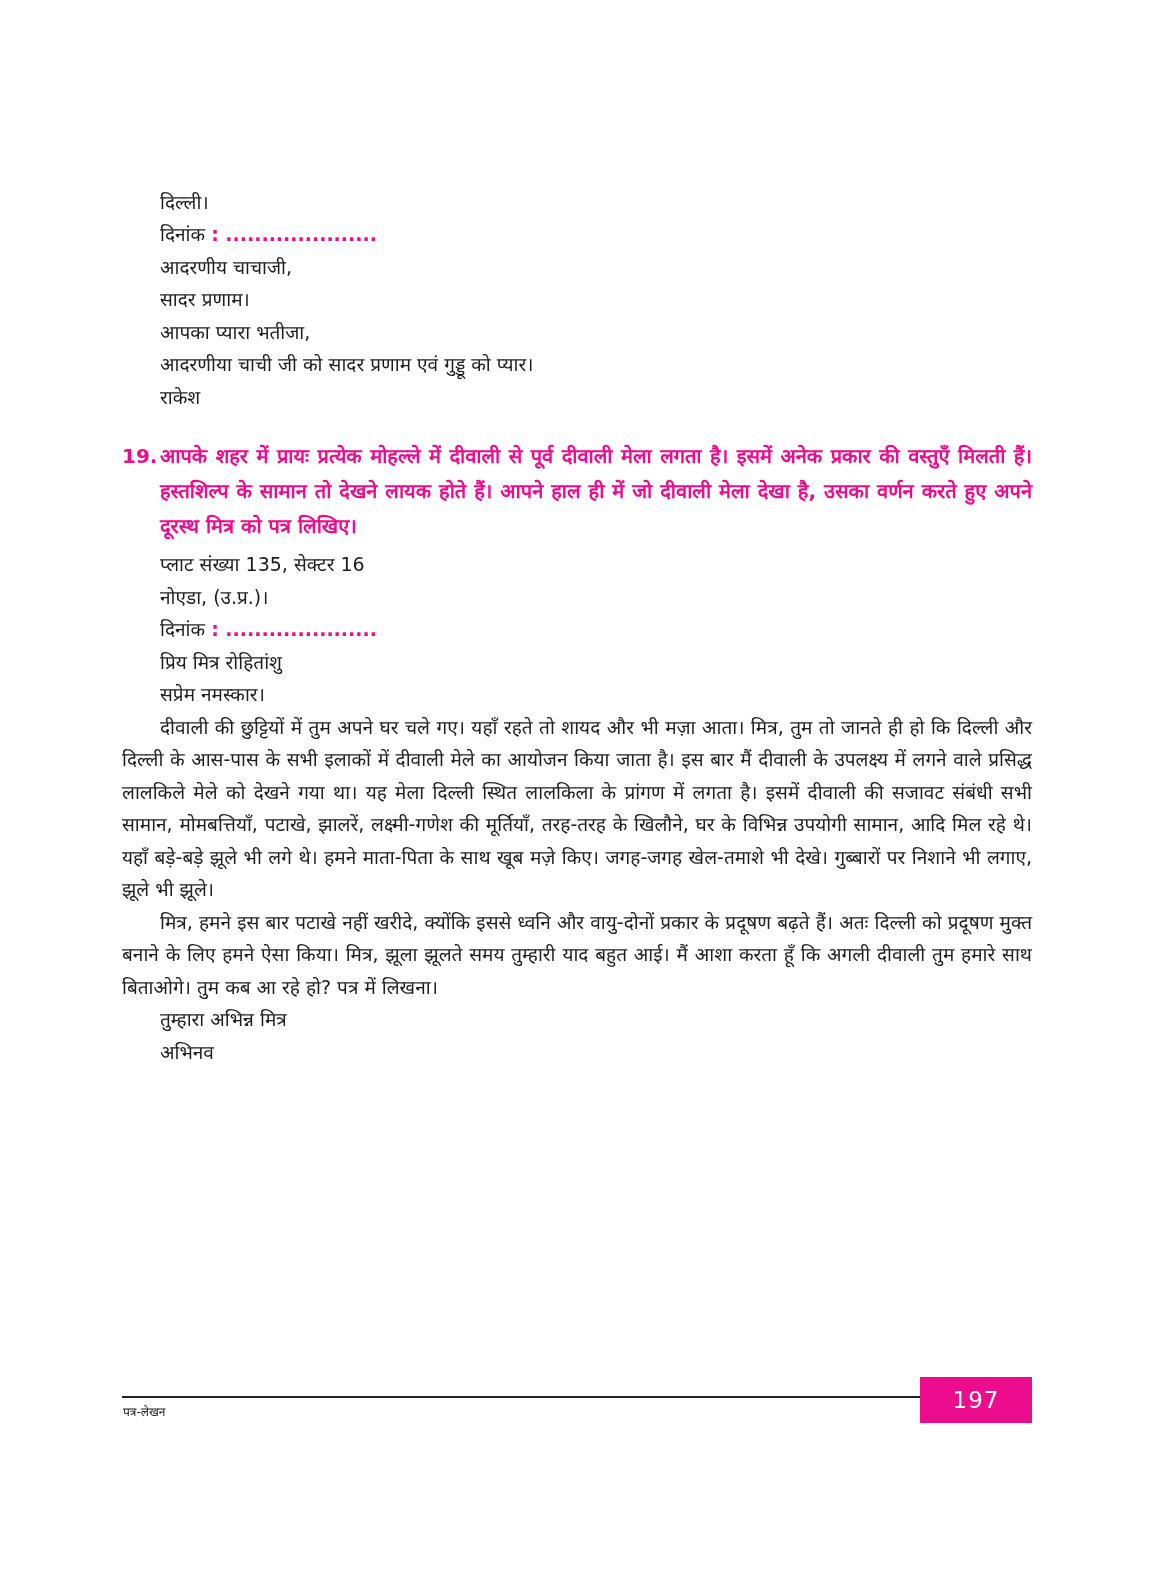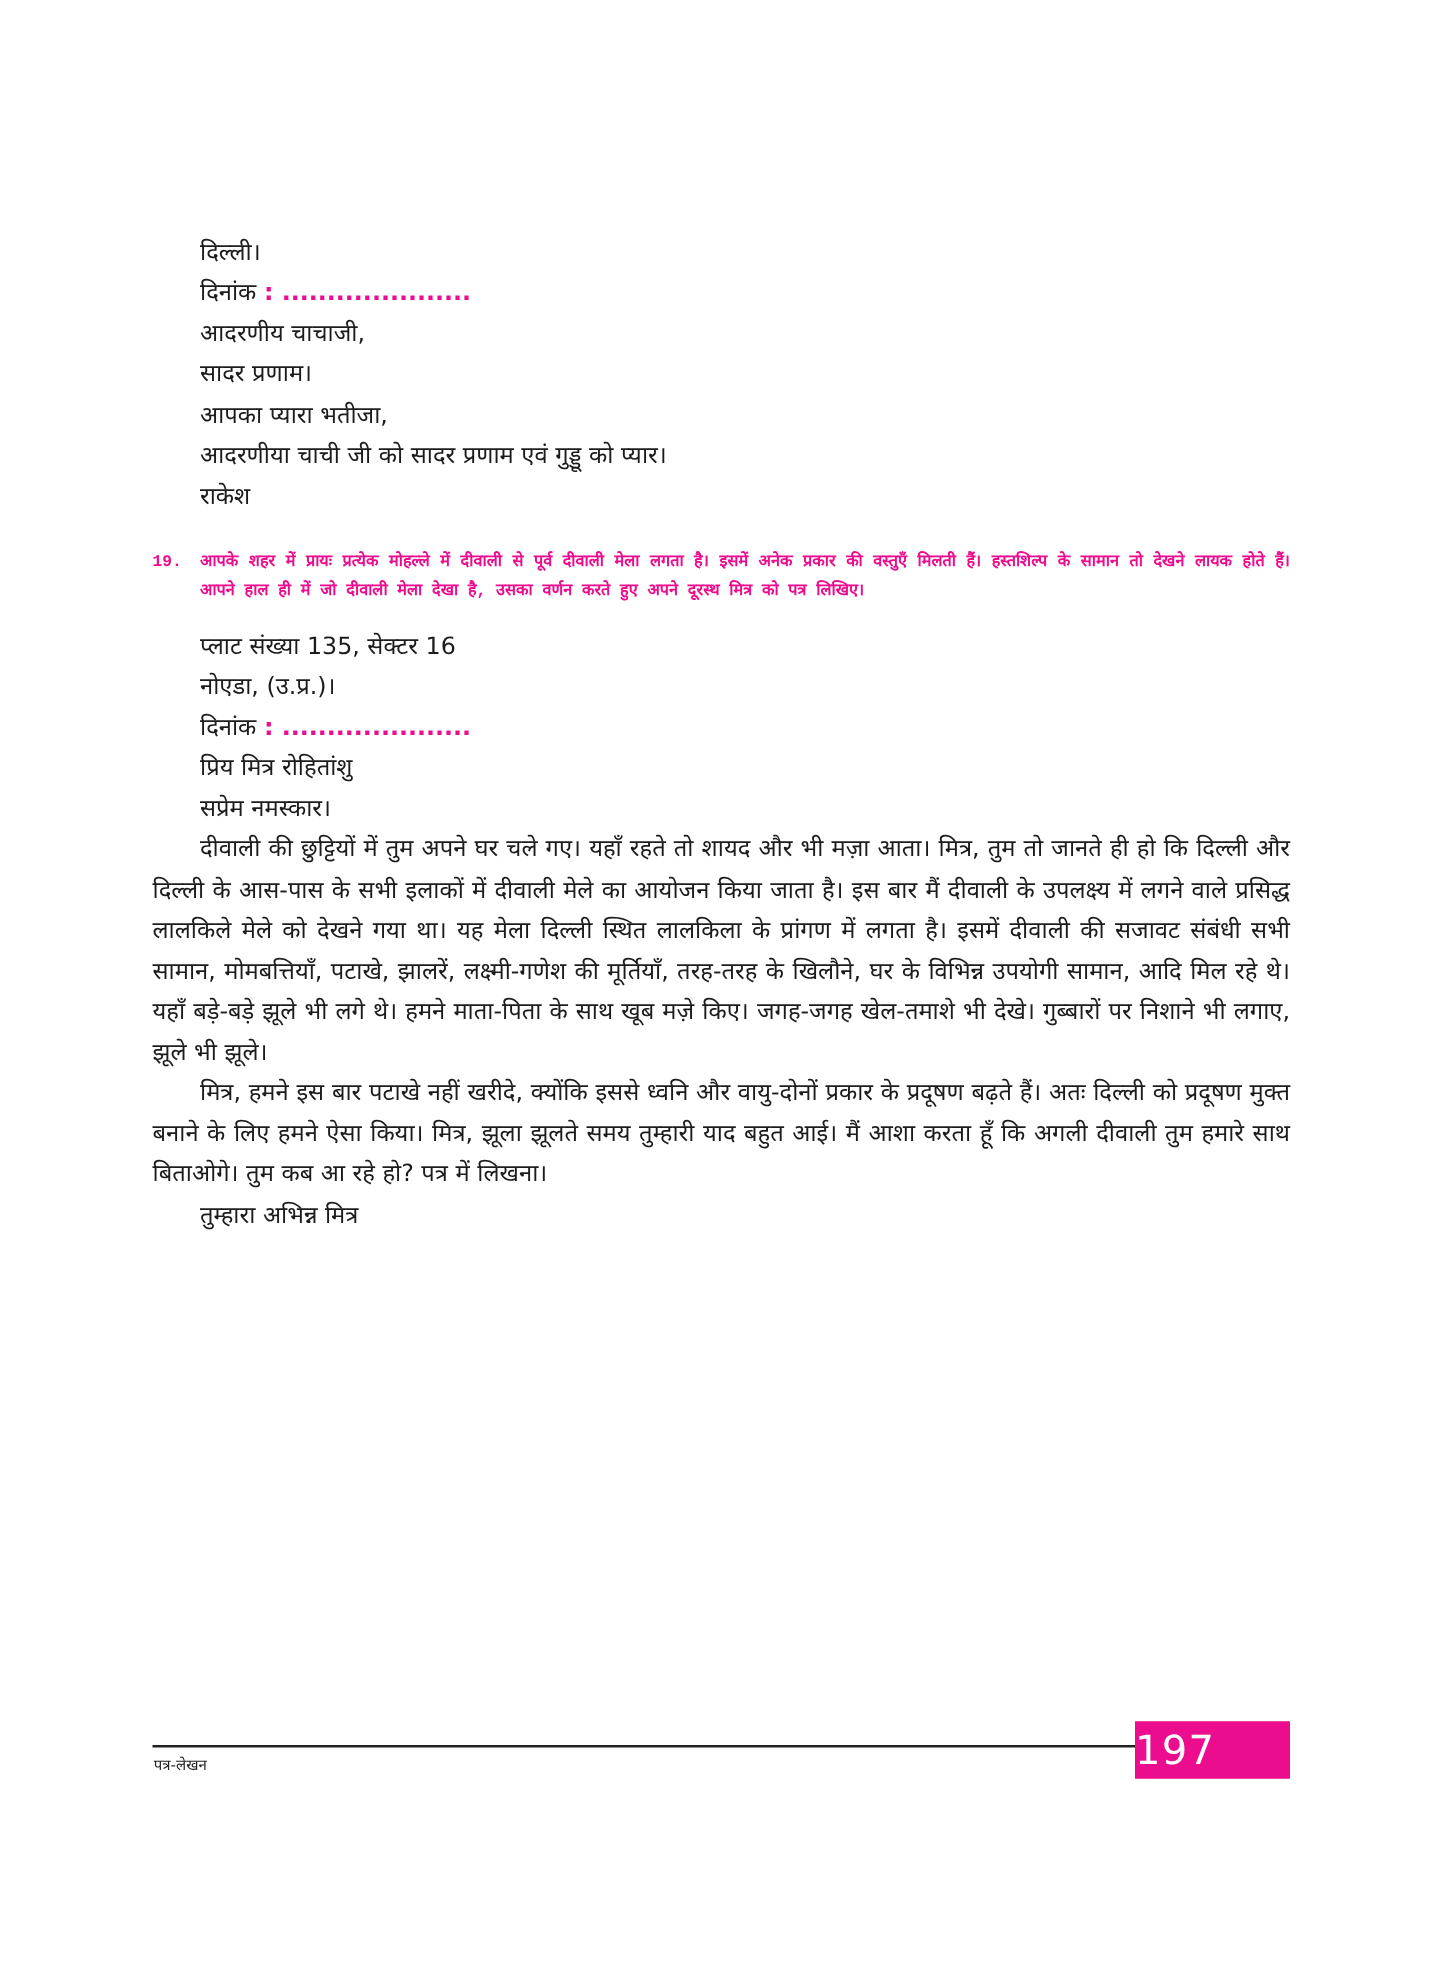--- a/index.html
+++ b/index.html
@@ -32,26 +32,25 @@
     margin:0;
     text-align:justify;
     text-indent:38px;
   }
   .accent-text{
     color:var(--accent);
     font-weight:bold;
   }
   .question{
     display:flex;
-    margin:26px 0 16px 0;
+    margin:26px 0 4px 0;
     color:var(--accent);
     font-weight:bold;
-    font-size:13px;
+    font-size:20px;
     line-height:1.75;
-    font-family:Liberation Mono, monospace;
   }
   .question .q-num{
     flex:0 0 38px;
   }
   .question .q-text{
     flex:1;
     text-align:justify;
   }
   .footer-rule{
     position:absolute;
@@ -64,28 +63,28 @@
     position:absolute;
     left:123px;
     top:1403px;
     font-size:12px;
     color:#222222;
   }
   .page-number-box{
     position:absolute;
     right:120px;
     top:1377px;
-    width:124px;
+    width:112px;
     height:46px;
     background:var(--accent);
     color:#ffffff;
     display:flex;
     align-items:center;
-    justify-content:flex-start;
-    font-size:32px;
+    justify-content:center;
+    font-size:23px;
     letter-spacing:1px;
   }
 </style>
 </head>
 <body>
 
 <div class="content">
 
   <div class="letter-line">दिल्ली।</div>
   <div class="letter-line">
@@ -111,20 +110,21 @@
     <span>दिनांक</span>
     <span class="accent-text">: .....................</span>
   </div>
   <div class="letter-line">प्रिय मित्र रोहितांशु</div>
   <div class="letter-line">सप्रेम नमस्कार।</div>
 
   <p class="para">दीवाली की छुट्टियों में तुम अपने घर चले गए। यहाँ रहते तो शायद और भी मज़ा आता। मित्र, तुम तो जानते ही हो कि दिल्ली और दिल्ली के आस-पास के सभी इलाकों में दीवाली मेले का आयोजन किया जाता है। इस बार मैं दीवाली के उपलक्ष्य में लगने वाले प्रसिद्ध लालकिले मेले को देखने गया था। यह मेला दिल्ली स्थित लालकिला के प्रांगण में लगता है। इसमें दीवाली की सजावट संबंधी सभी सामान, मोमबत्तियाँ, पटाखे, झालरें, लक्ष्मी-गणेश की मूर्तियाँ, तरह-तरह के खिलौने, घर के विभिन्न उपयोगी सामान, आदि मिल रहे थे। यहाँ बड़े-बड़े झूले भी लगे थे। हमने माता-पिता के साथ खूब मज़े किए। जगह-जगह खेल-तमाशे भी देखे। गुब्बारों पर निशाने भी लगाए, झूले भी झूले।</p>
   <p class="para">मित्र, हमने इस बार पटाखे नहीं खरीदे, क्योंकि इससे ध्वनि और वायु-दोनों प्रकार के प्रदूषण बढ़ते हैं। अतः दिल्ली को प्रदूषण मुक्त बनाने के लिए हमने ऐसा किया। मित्र, झूला झूलते समय तुम्हारी याद बहुत आई। मैं आशा करता हूँ कि अगली दीवाली तुम हमारे साथ बिताओगे। तुम कब आ रहे हो? पत्र में लिखना।</p>
 
   <div class="letter-line">तुम्हारा अभिन्न मित्र</div>
+  <div class="letter-line">अभिनव</div>
 
 </div>
 
 <div class="footer-rule"></div>
 <div class="footer-chapter">पत्र-लेखन</div>
 <div class="page-number-box">
   <span>197</span>
 </div>
 
 </body></html>

